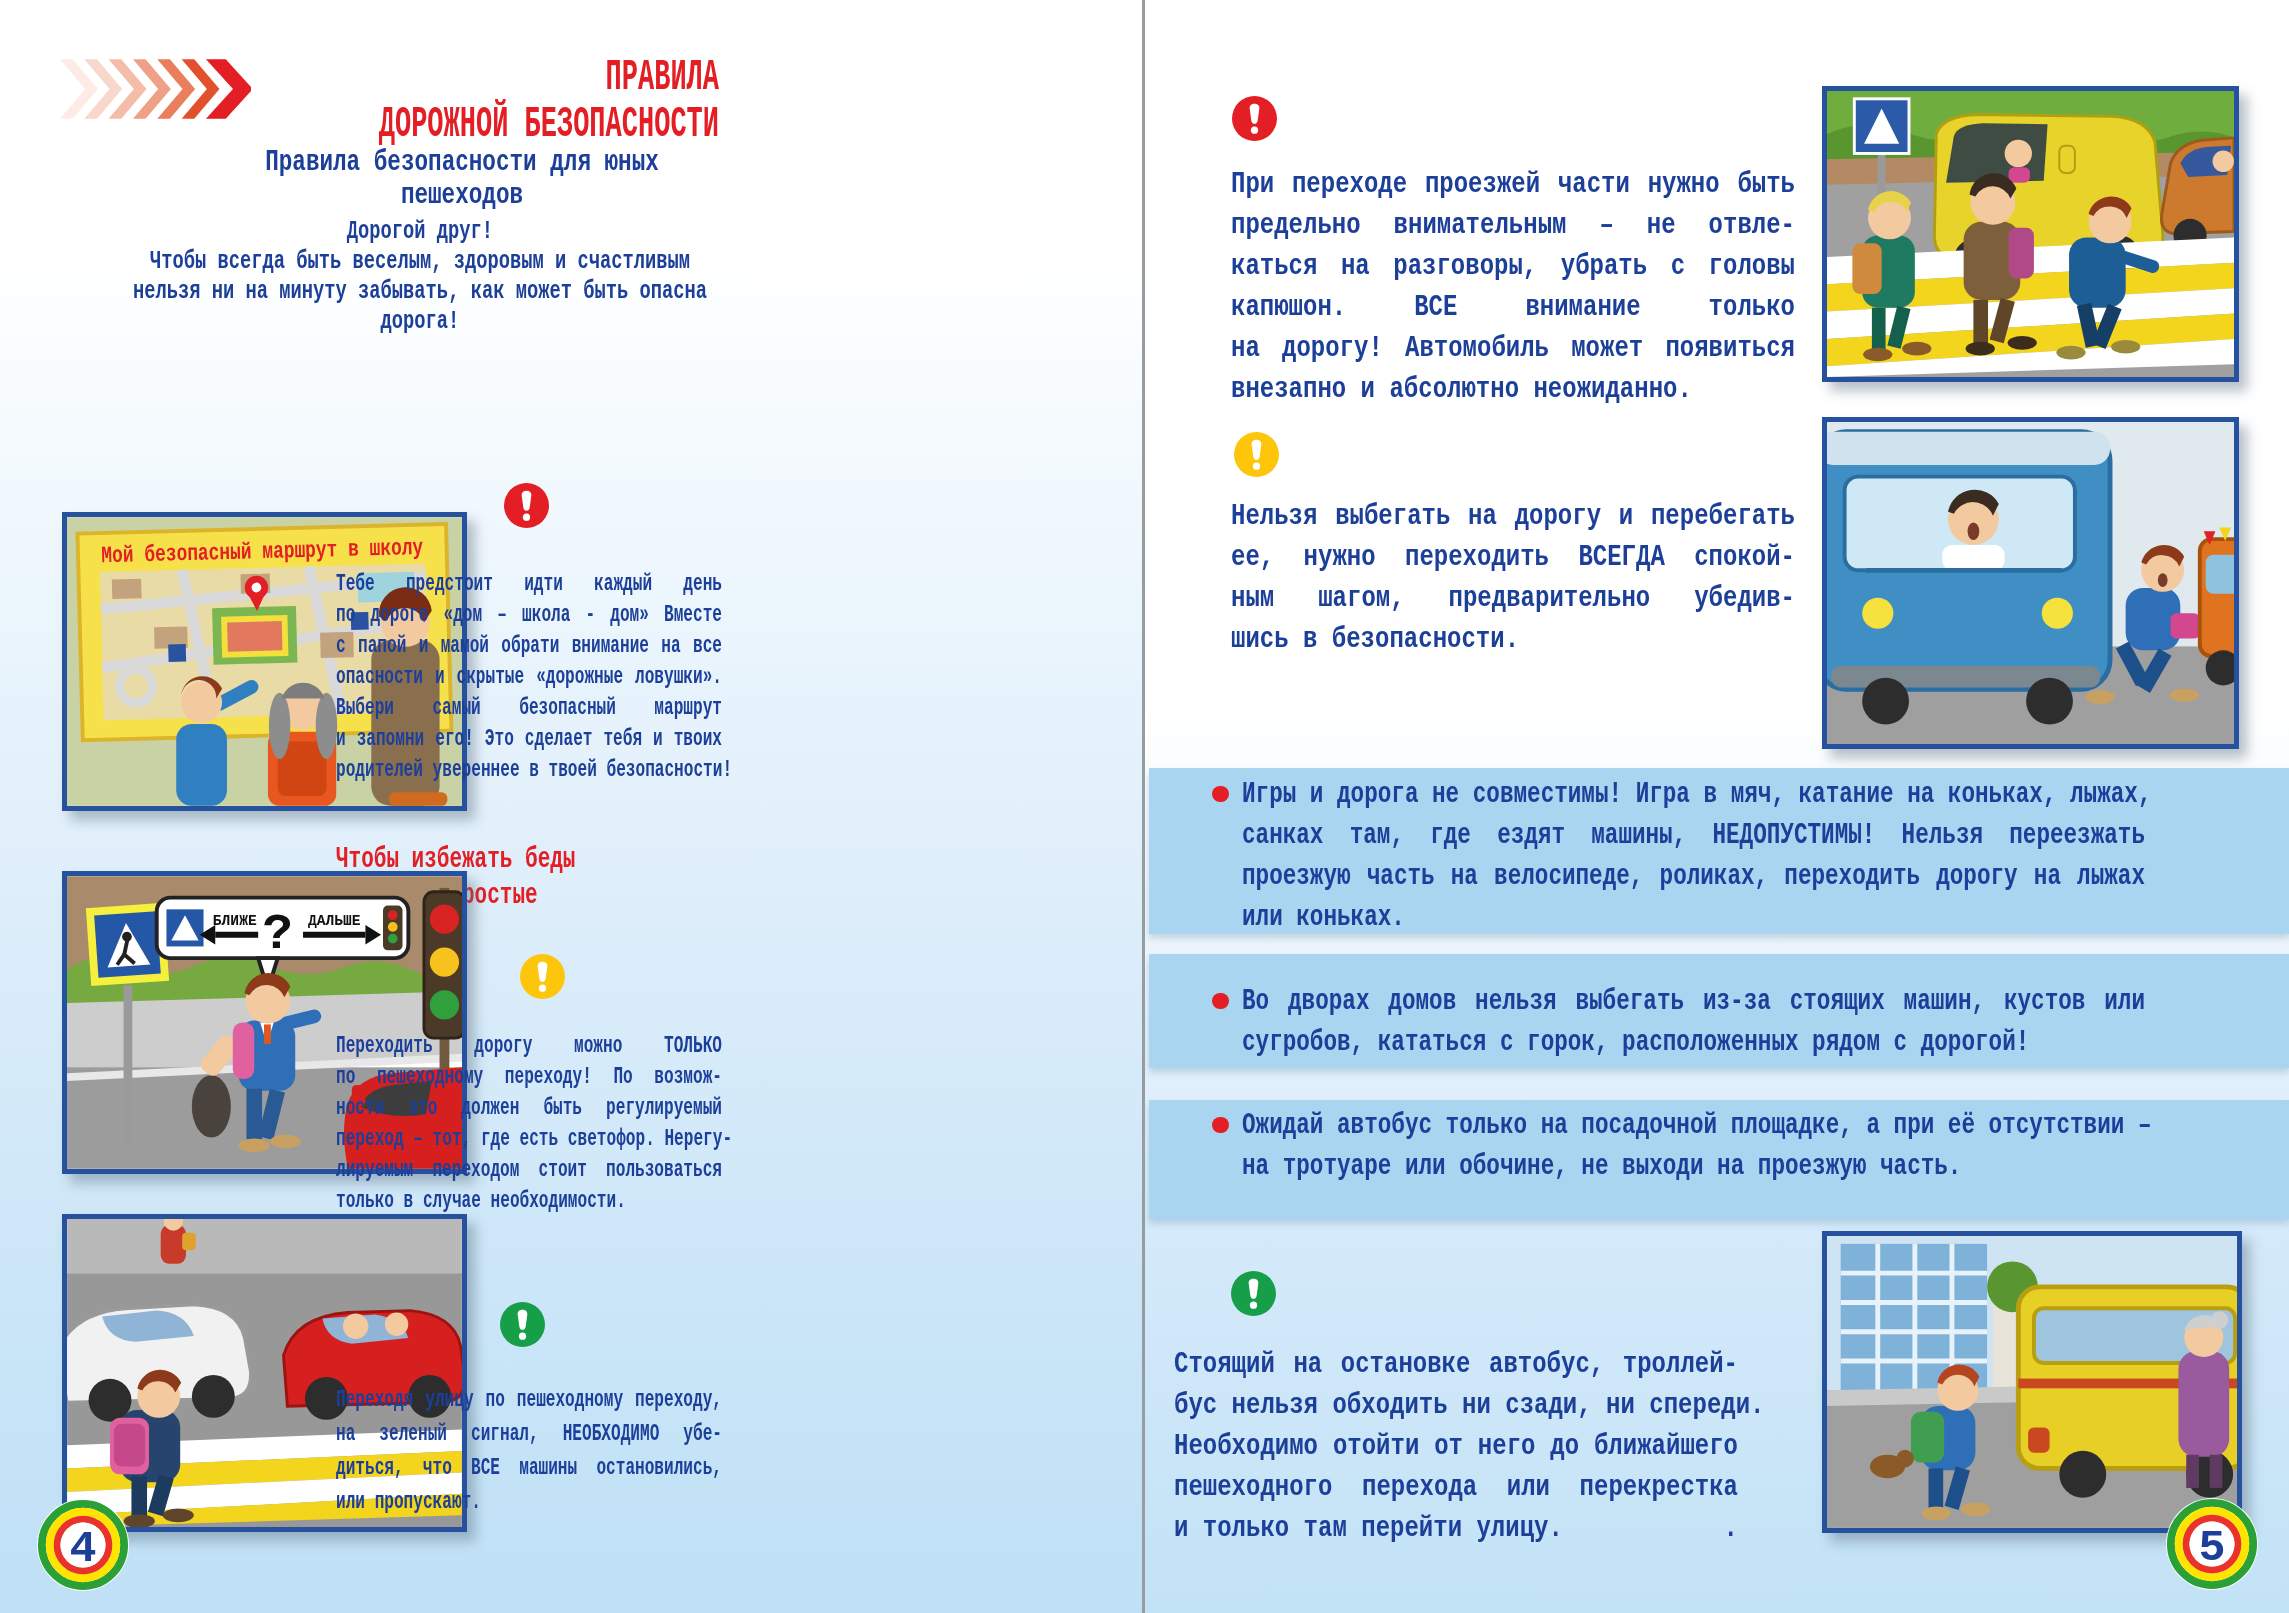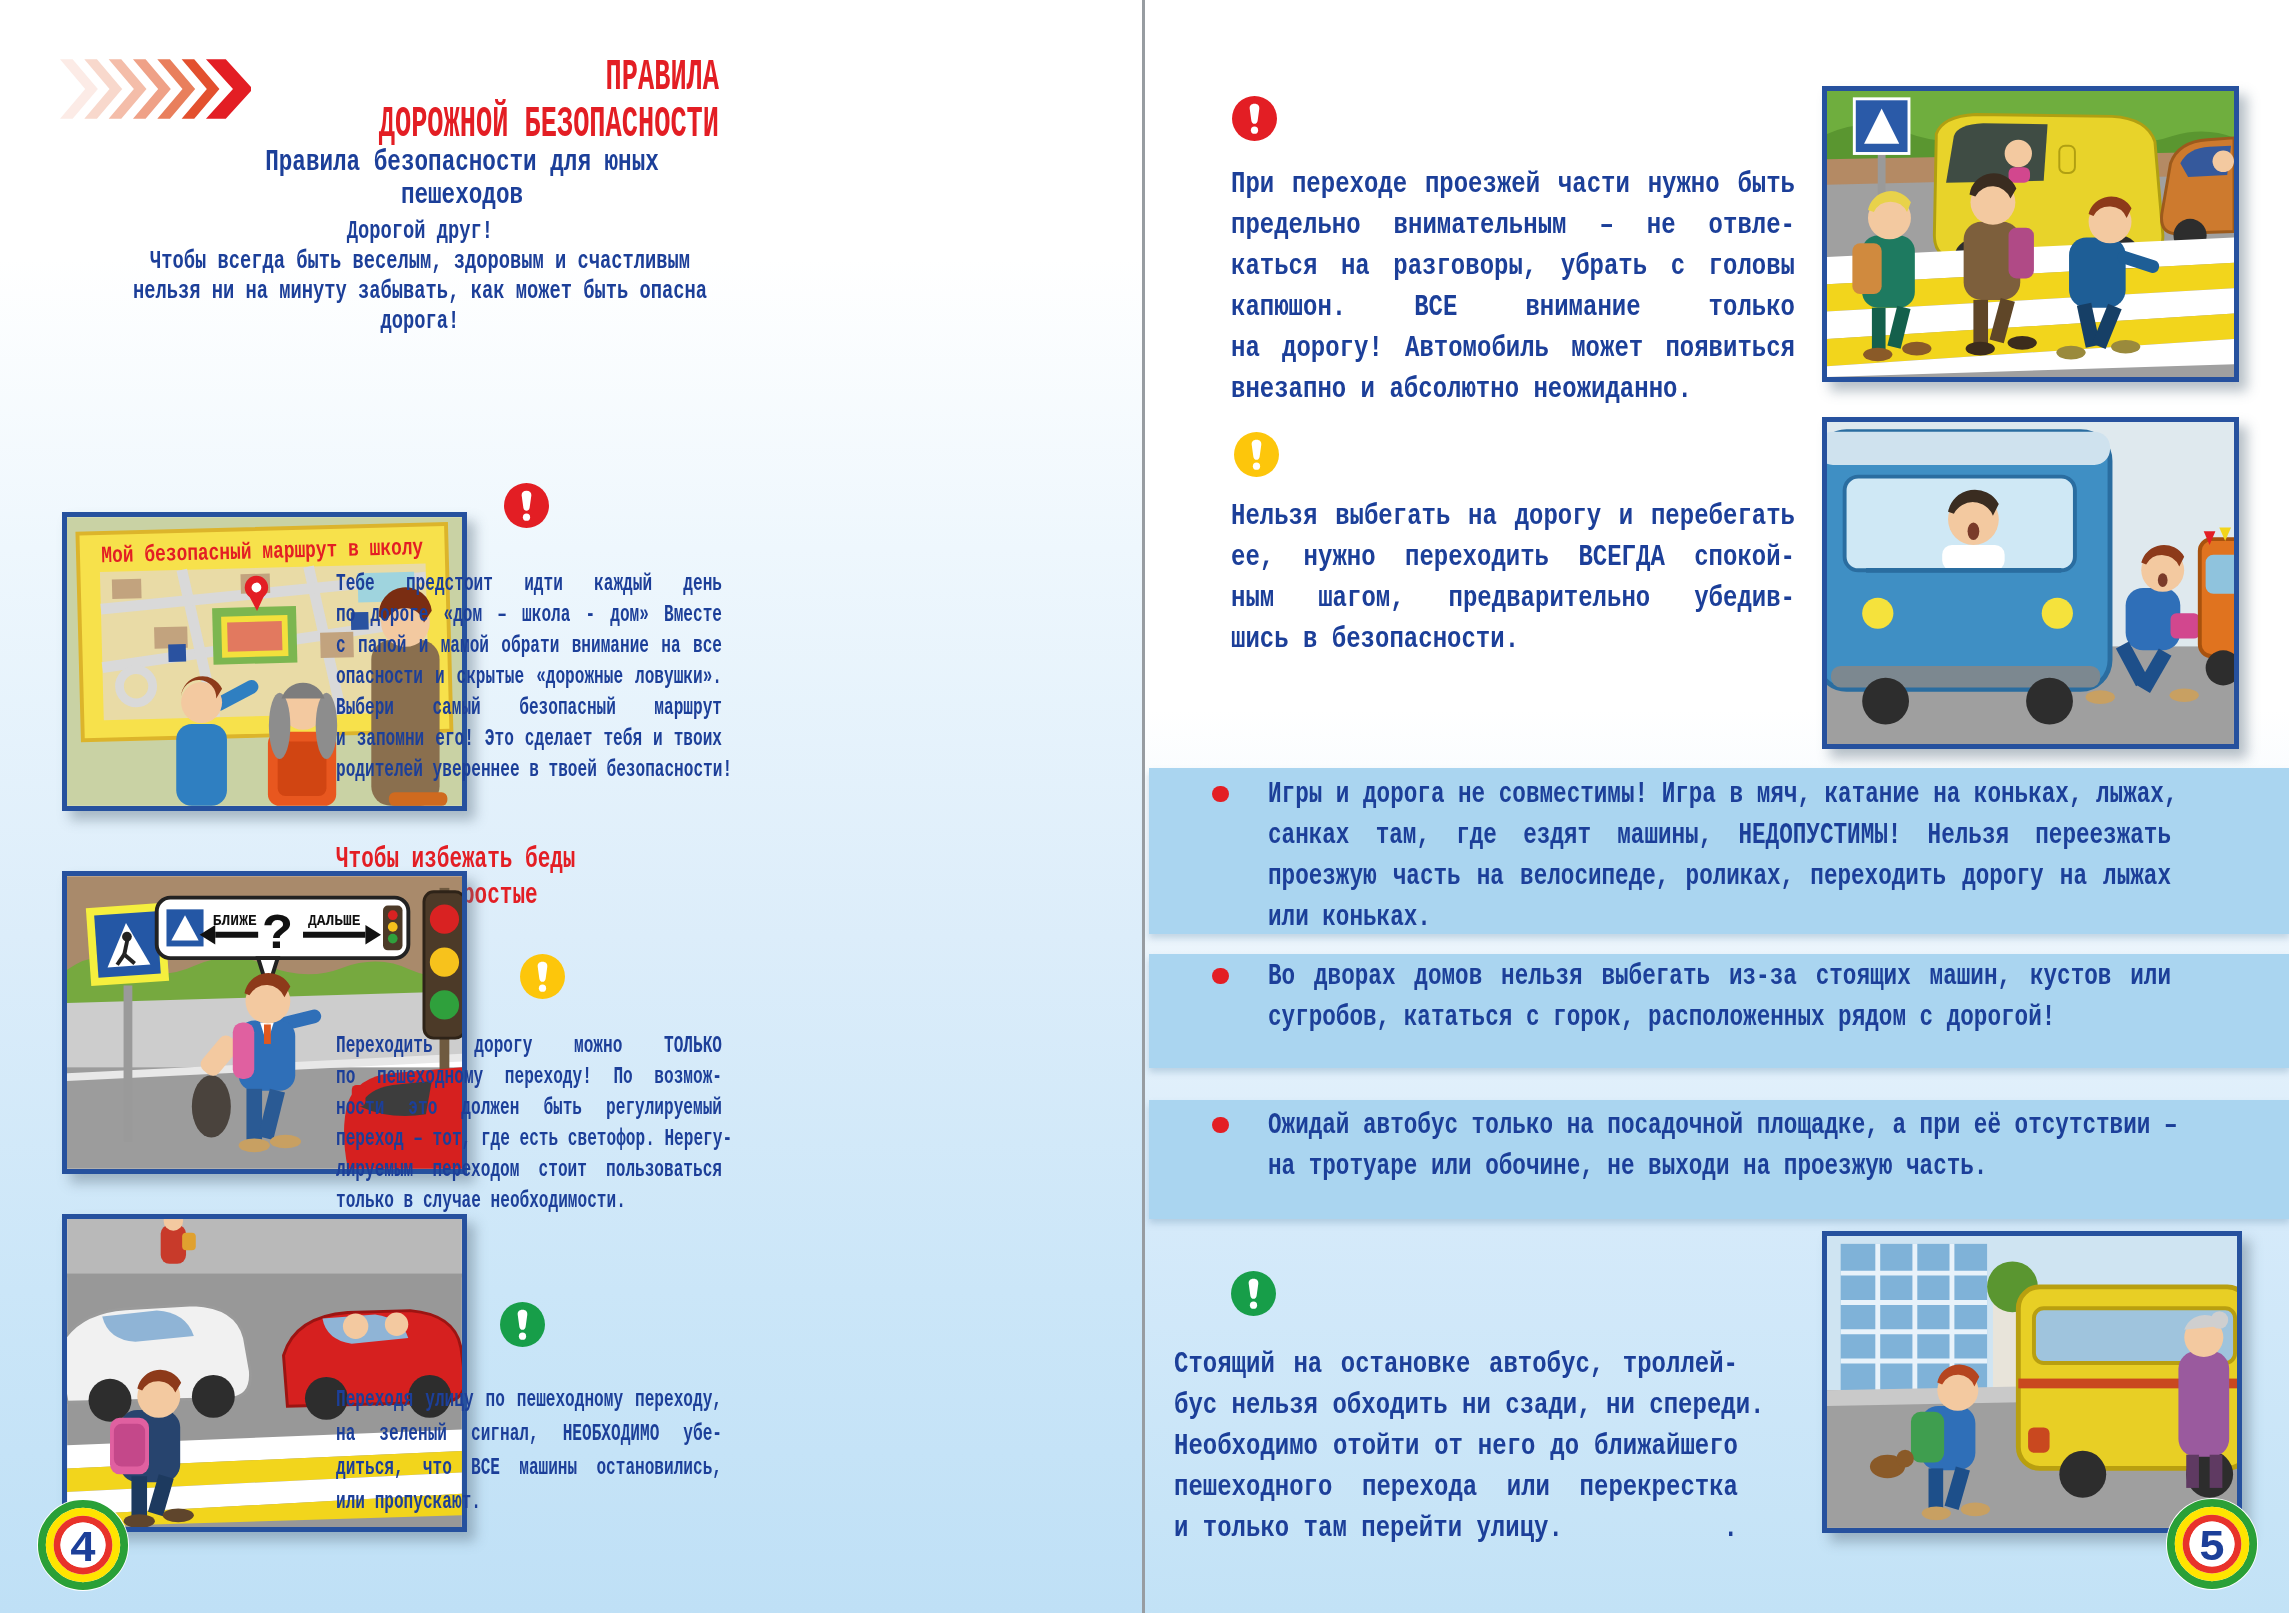--- a/index.html
+++ b/index.html
@@ -28,21 +28,21 @@
   .intro{font-size:25px;line-height:30px}
   .para-l{font-size:24.4px;line-height:31px}
   .para-l3{font-size:24.4px;line-height:34px}
   .heading-red{font-size:30px;line-height:36px}
   .para-r{font-size:30px;line-height:41px}
   .band-text{font-size:29px;line-height:41px}
   
   .band{left:1149px;width:1141px;background:#aad5f0;box-shadow:0 4.9px 6.8px rgba(110,150,180,.35)}
   .bullet{display:flex;align-items:flex-start}
   .dot{flex:none;width:16.6px;height:16.6px;border-radius:50%;background:#e31e24;margin-left:63px;margin-top:11.7px}
-  .btext{margin-left:39px;width:903px;position:relative}
+  .btext{margin-left:13px;width:903px;position:relative}
   
   .illus{position:absolute;border:5.9px solid #26519e;background:#fff;
          box-shadow:7.8px 8.8px 11.7px rgba(95,115,130,.45)}
   .illus svg{display:block}
   .lastline-flex{display:flex;justify-content:space-between;white-space:nowrap}
 </style>
 </head>
 <body>
 
 <div id="canvas">
@@ -487,21 +487,21 @@
             <div class="jline">Игры и дорога не совместимы! Игра в мяч, катание на коньках, лыжах,</div>
             <div class="jline">санках там, где ездят машины, НЕДОПУСТИМЫ! Нельзя переезжать</div>
             <div class="jline">проезжую часть на велосипеде, роликах, переходить дорогу на лыжах</div>
             <div class="jline jline-last">или коньках.</div>
           </div>
       </div>
     </div>
   </div>
 
   <div class="abs band" style="top:954px;height:114px">
-    <div class="bullet" style="padding-top:2px">
+    <div class="bullet" style="padding-top:27px">
       <div class="dot"></div>
       <div class="btext">
         <div class="cond-l band-text blue" style="--sx:.78">
             <div class="jline">Во дворах домов нельзя выбегать из-за стоящих машин, кустов или</div>
             <div class="jline jline-last">сугробов, кататься с горок, расположенных рядом с дорогой!</div>
           </div>
       </div>
     </div>
   </div>
 

